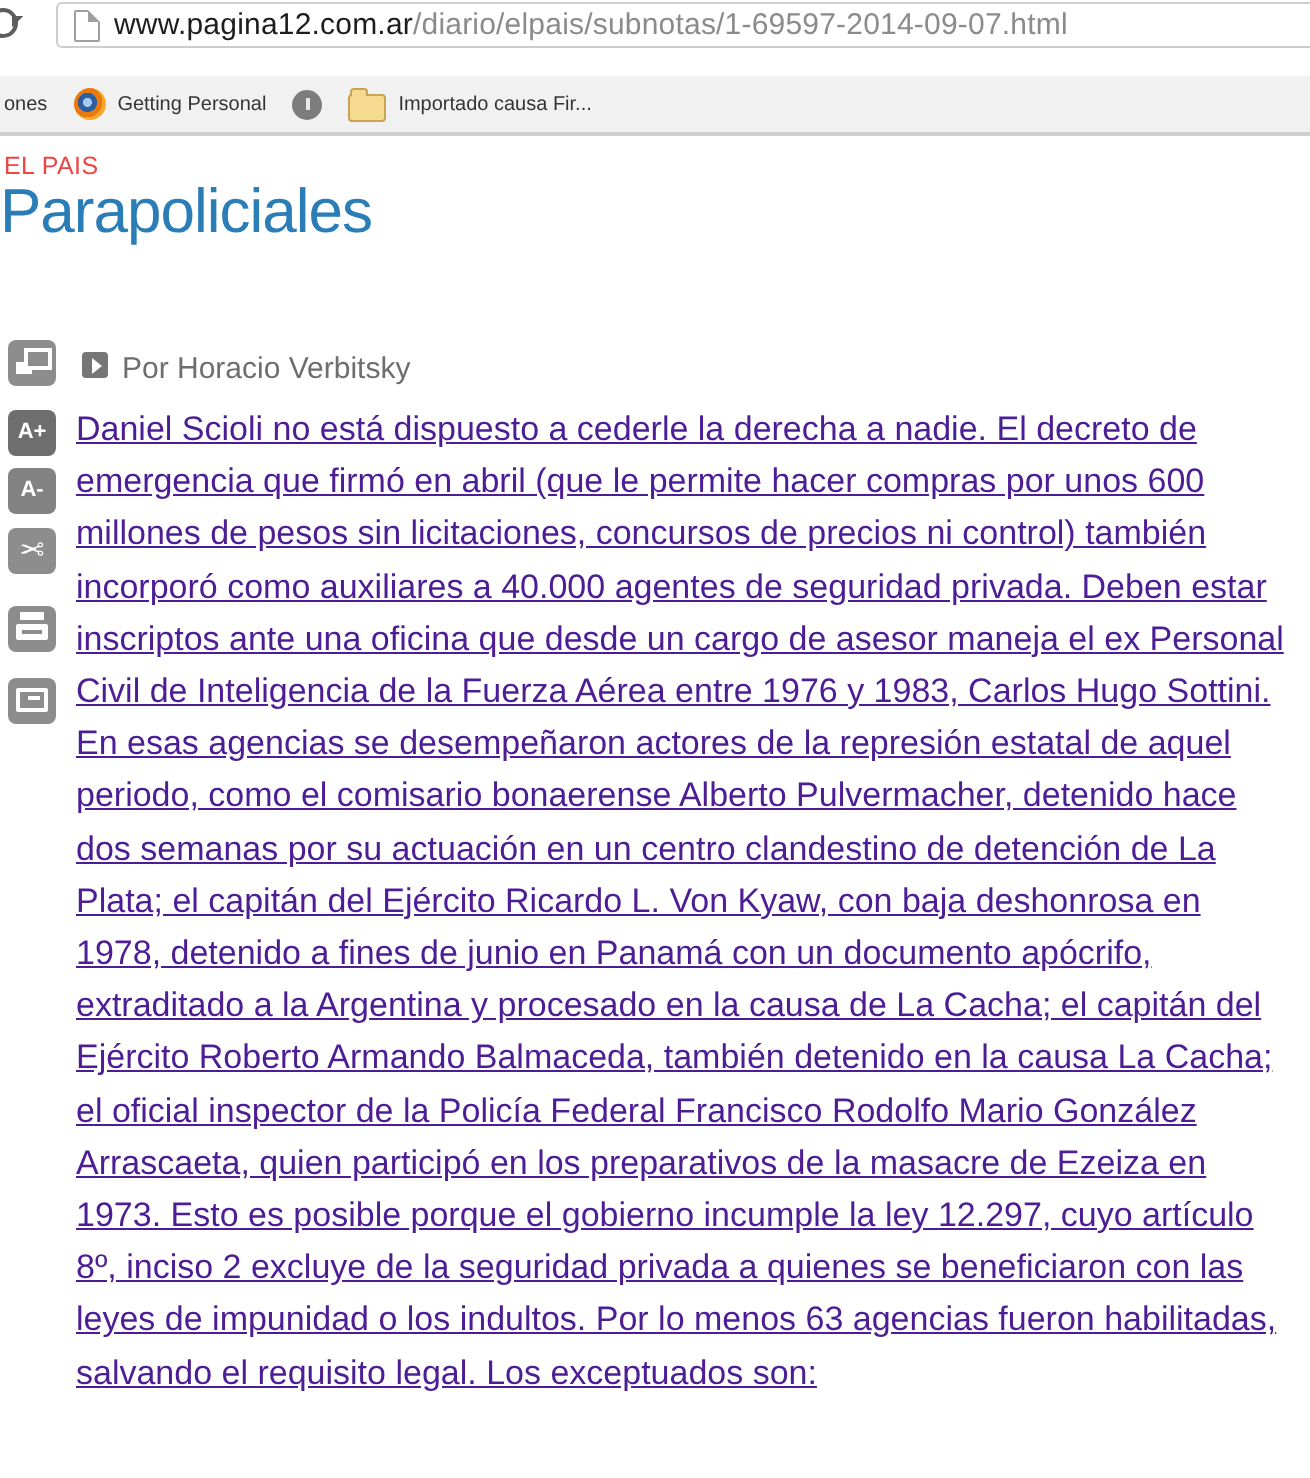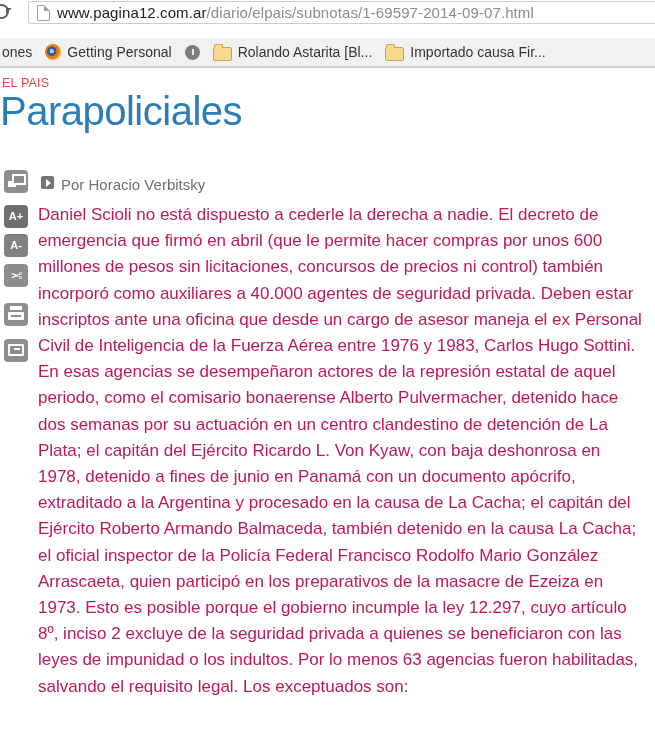--- a/index.html
+++ b/index.html
@@ -18,49 +18,49 @@
     border:1px solid #cdcdcd;border-radius:3px;background:#fff;
     display:flex;align-items:center;padding-left:8px;box-sizing:border-box;}
   .page-icon{width:11px;height:14px;border:1px solid #9f9f9f;border-radius:1px;
     background:#fff;position:relative;margin-right:7px;flex:0 0 auto;}
   .page-icon::after{content:"";position:absolute;right:-1px;top:-1px;
     border:3px solid transparent;border-top-color:#fff;border-right-color:#fff;
     border-bottom-color:#9f9f9f;border-left-color:#9f9f9f;width:0;height:0;}
   .url{font-size:15px;white-space:nowrap;color:#1d1d1d;letter-spacing:.1px;}
   .url .path{color:#8b8b8b;}
   .bookmarks-row{height:28px;background:#f1f1f1;border-bottom:2px solid #cfcfcf;
-    display:flex;align-items:center;font-size:14px;color:#343434;
+    display:flex;align-items:center;font-size:10px;color:#343434;
     white-space:nowrap;overflow:hidden;padding-left:2px;}
   .bm{display:inline-flex;align-items:center;margin-right:13px;cursor:default;}
   .bm .lbl{margin-left:6px;}
   .bm.no-icon .lbl{margin-left:0;}
   
   .fav{flex:0 0 auto;display:inline-block;}
   .fav.firefox{width:16px;height:16px;border-radius:50%;
     background:radial-gradient(circle at 42% 45%,#a6c9f0 0 17%,#2e5e9e 18% 37%,#e87a10 38% 58%,#f7a82c 59% 78%,#cf5f08 79% 100%);}
   .fav.clock{width:15px;height:15px;border-radius:50%;background:#7d7d7d;position:relative;}
   .fav.clock::after{content:"";position:absolute;left:7px;top:4px;width:2px;height:6px;background:#e9e9e9;}
   .fav.folder{width:17px;height:12px;background:#f5da90;border:1px solid #c9a353;
     border-radius:2px;position:relative;margin-top:3px;}
   .fav.folder::before{content:"";position:absolute;top:-4px;left:0px;width:7px;height:3px;
     background:#f5da90;border:1px solid #c9a353;border-bottom:none;border-radius:2px 2px 0 0;}
   .fav.gdrive{width:16px;height:14px;clip-path:polygon(50% 0,100% 100%,0 100%);
     background:linear-gradient(120deg,#21a464 0 35%,#f4c20d 35% 65%,#3a6fd8 65% 100%);}
   
   .section-label{position:absolute;left:2px;top:76px;font-size:12.5px;color:#ef4444;letter-spacing:.2px;}
-  .page-title{position:absolute;left:0px;top:88px;margin:0;font-size:40px;line-height:1.15;
+  .page-title{position:absolute;left:0px;top:88px;margin:0;font-size:31px;line-height:1.15;
     font-weight:normal;color:#2b7db8;letter-spacing:-.5px;}
   .byline{position:absolute;left:41px;top:176px;display:flex;align-items:flex-start;
     font-size:15px;color:#6e6e6e;}
   .play-box{width:13px;height:13px;background:#767676;border-radius:2px;position:relative;
     margin-right:7px;flex:0 0 auto;}
   .play-box::after{content:"";position:absolute;left:5px;top:3px;
     border:4px solid transparent;border-left:5px solid #fff;width:0;height:0;}
   .article-body{position:absolute;left:38px;top:202px;width:608px;margin:0;
-    font-size:17px;line-height:26.2px;color:#be185d;}
+    font-size:17px;line-height:26.2px;color:#4c1d95;text-decoration:underline;}
   
   .tool{position:absolute;left:4px;width:24px;height:23px;border-radius:4px;
     background:#8d8d8d;cursor:pointer;}
   .t-share{top:170px;}
   .t-aplus{top:205px;background:#6e6e6e;}
   .t-aminus{top:234px;background:#828282;}
   .t-cut{top:264px;}
   .t-print{top:303px;}
   .t-mail{top:339px;}
   .tool .txt{display:block;color:#fff;font-size:11px;font-weight:bold;text-align:center;line-height:23px;}
@@ -88,24 +88,20 @@
   <div class="bookmarks-row">
     <span class="bm no-icon">
       <span class="lbl">ones</span>
     </span>
     <span class="bm">
       <span class="fav firefox"></span>
       <span class="lbl">Getting Personal</span>
     </span>
     <span class="bm">
       <span class="fav clock"></span>
-    </span>
-    <span class="bm">
-      <span class="fav folder"></span>
-      <span class="lbl">Rolando Astarita [Bl...</span>
     </span>
     <span class="bm">
       <span class="fav folder"></span>
       <span class="lbl">Importado causa Fir...</span>
     </span>
   </div>
 </div>
 
 <div>
   <div class="section-label">EL PAIS</div>

